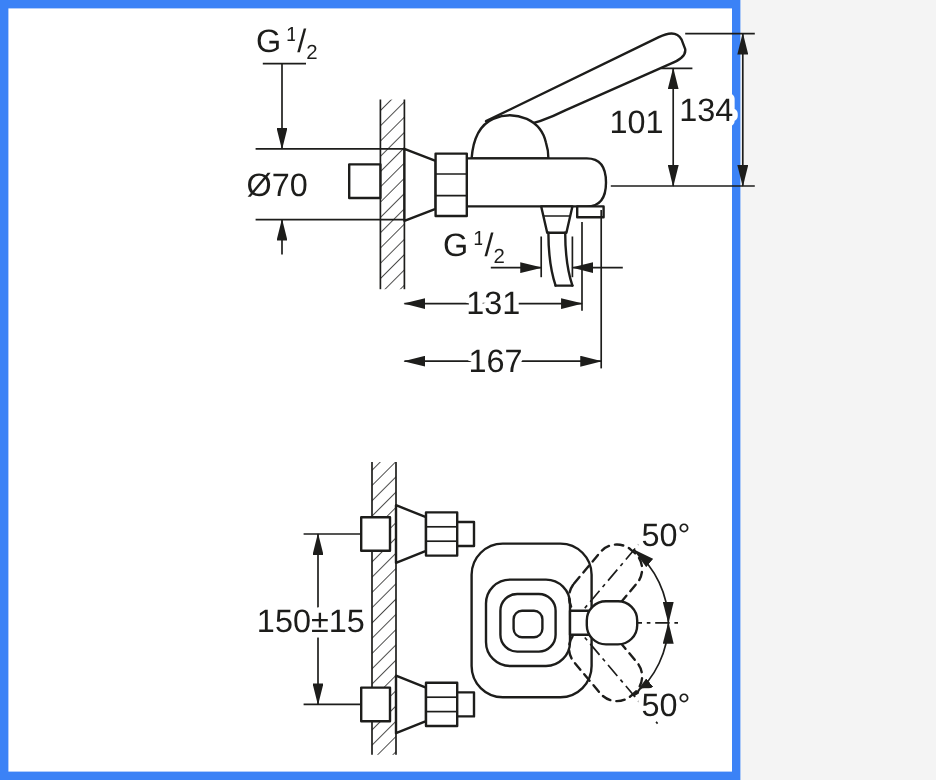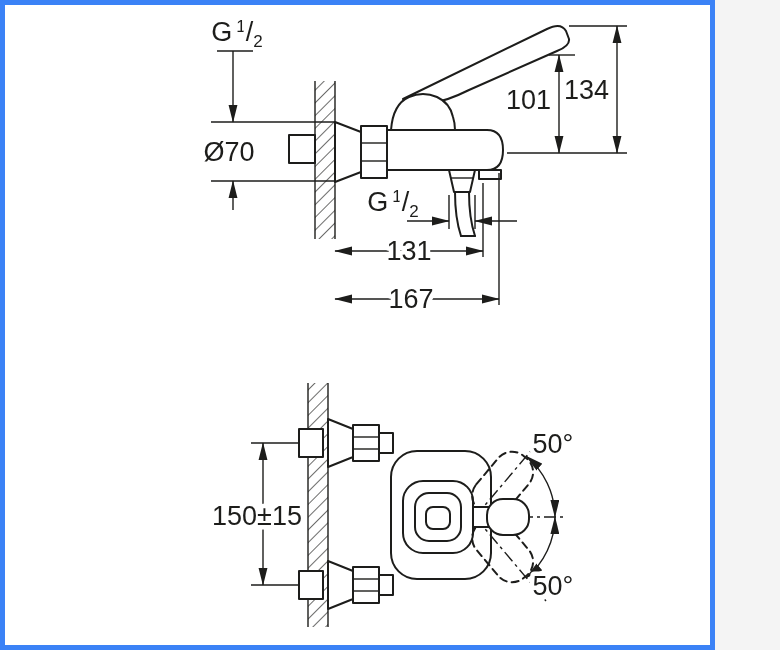--- a/index.html
+++ b/index.html
@@ -1,18 +1,18 @@
 <!DOCTYPE html>
 <html><head>
 <meta charset="utf-8">
 <style>
   html,body{margin:0;padding:0;background:#f4f4f4;}
   .stage{
-    width:715px;height:650px;background:#ffffff;position:relative;
-    border:5px solid #3b82f6;box-sizing:border-box;
+    width:617px;height:650px;background:#ffffff;position:relative;
+    border:7px solid #3b82f6;box-sizing:border-box;
     font-family:"Liberation Sans",sans-serif;
   }
   svg{display:block;}
   .s2{stroke:#1d1d1b;stroke-width:2;fill:none;stroke-linejoin:round;stroke-linecap:round;}
   .sf{stroke:#1d1d1b;stroke-width:2;fill:#ffffff;stroke-linejoin:round;}
   .d1{stroke:#1d1d1b;stroke-width:1.4;fill:none;stroke-linecap:butt;}
   .dash{stroke-dasharray:7 5;}
   .dashdot{stroke-dasharray:12 4 3 4;}
   text{
     font-family:"Liberation Sans",sans-serif;

